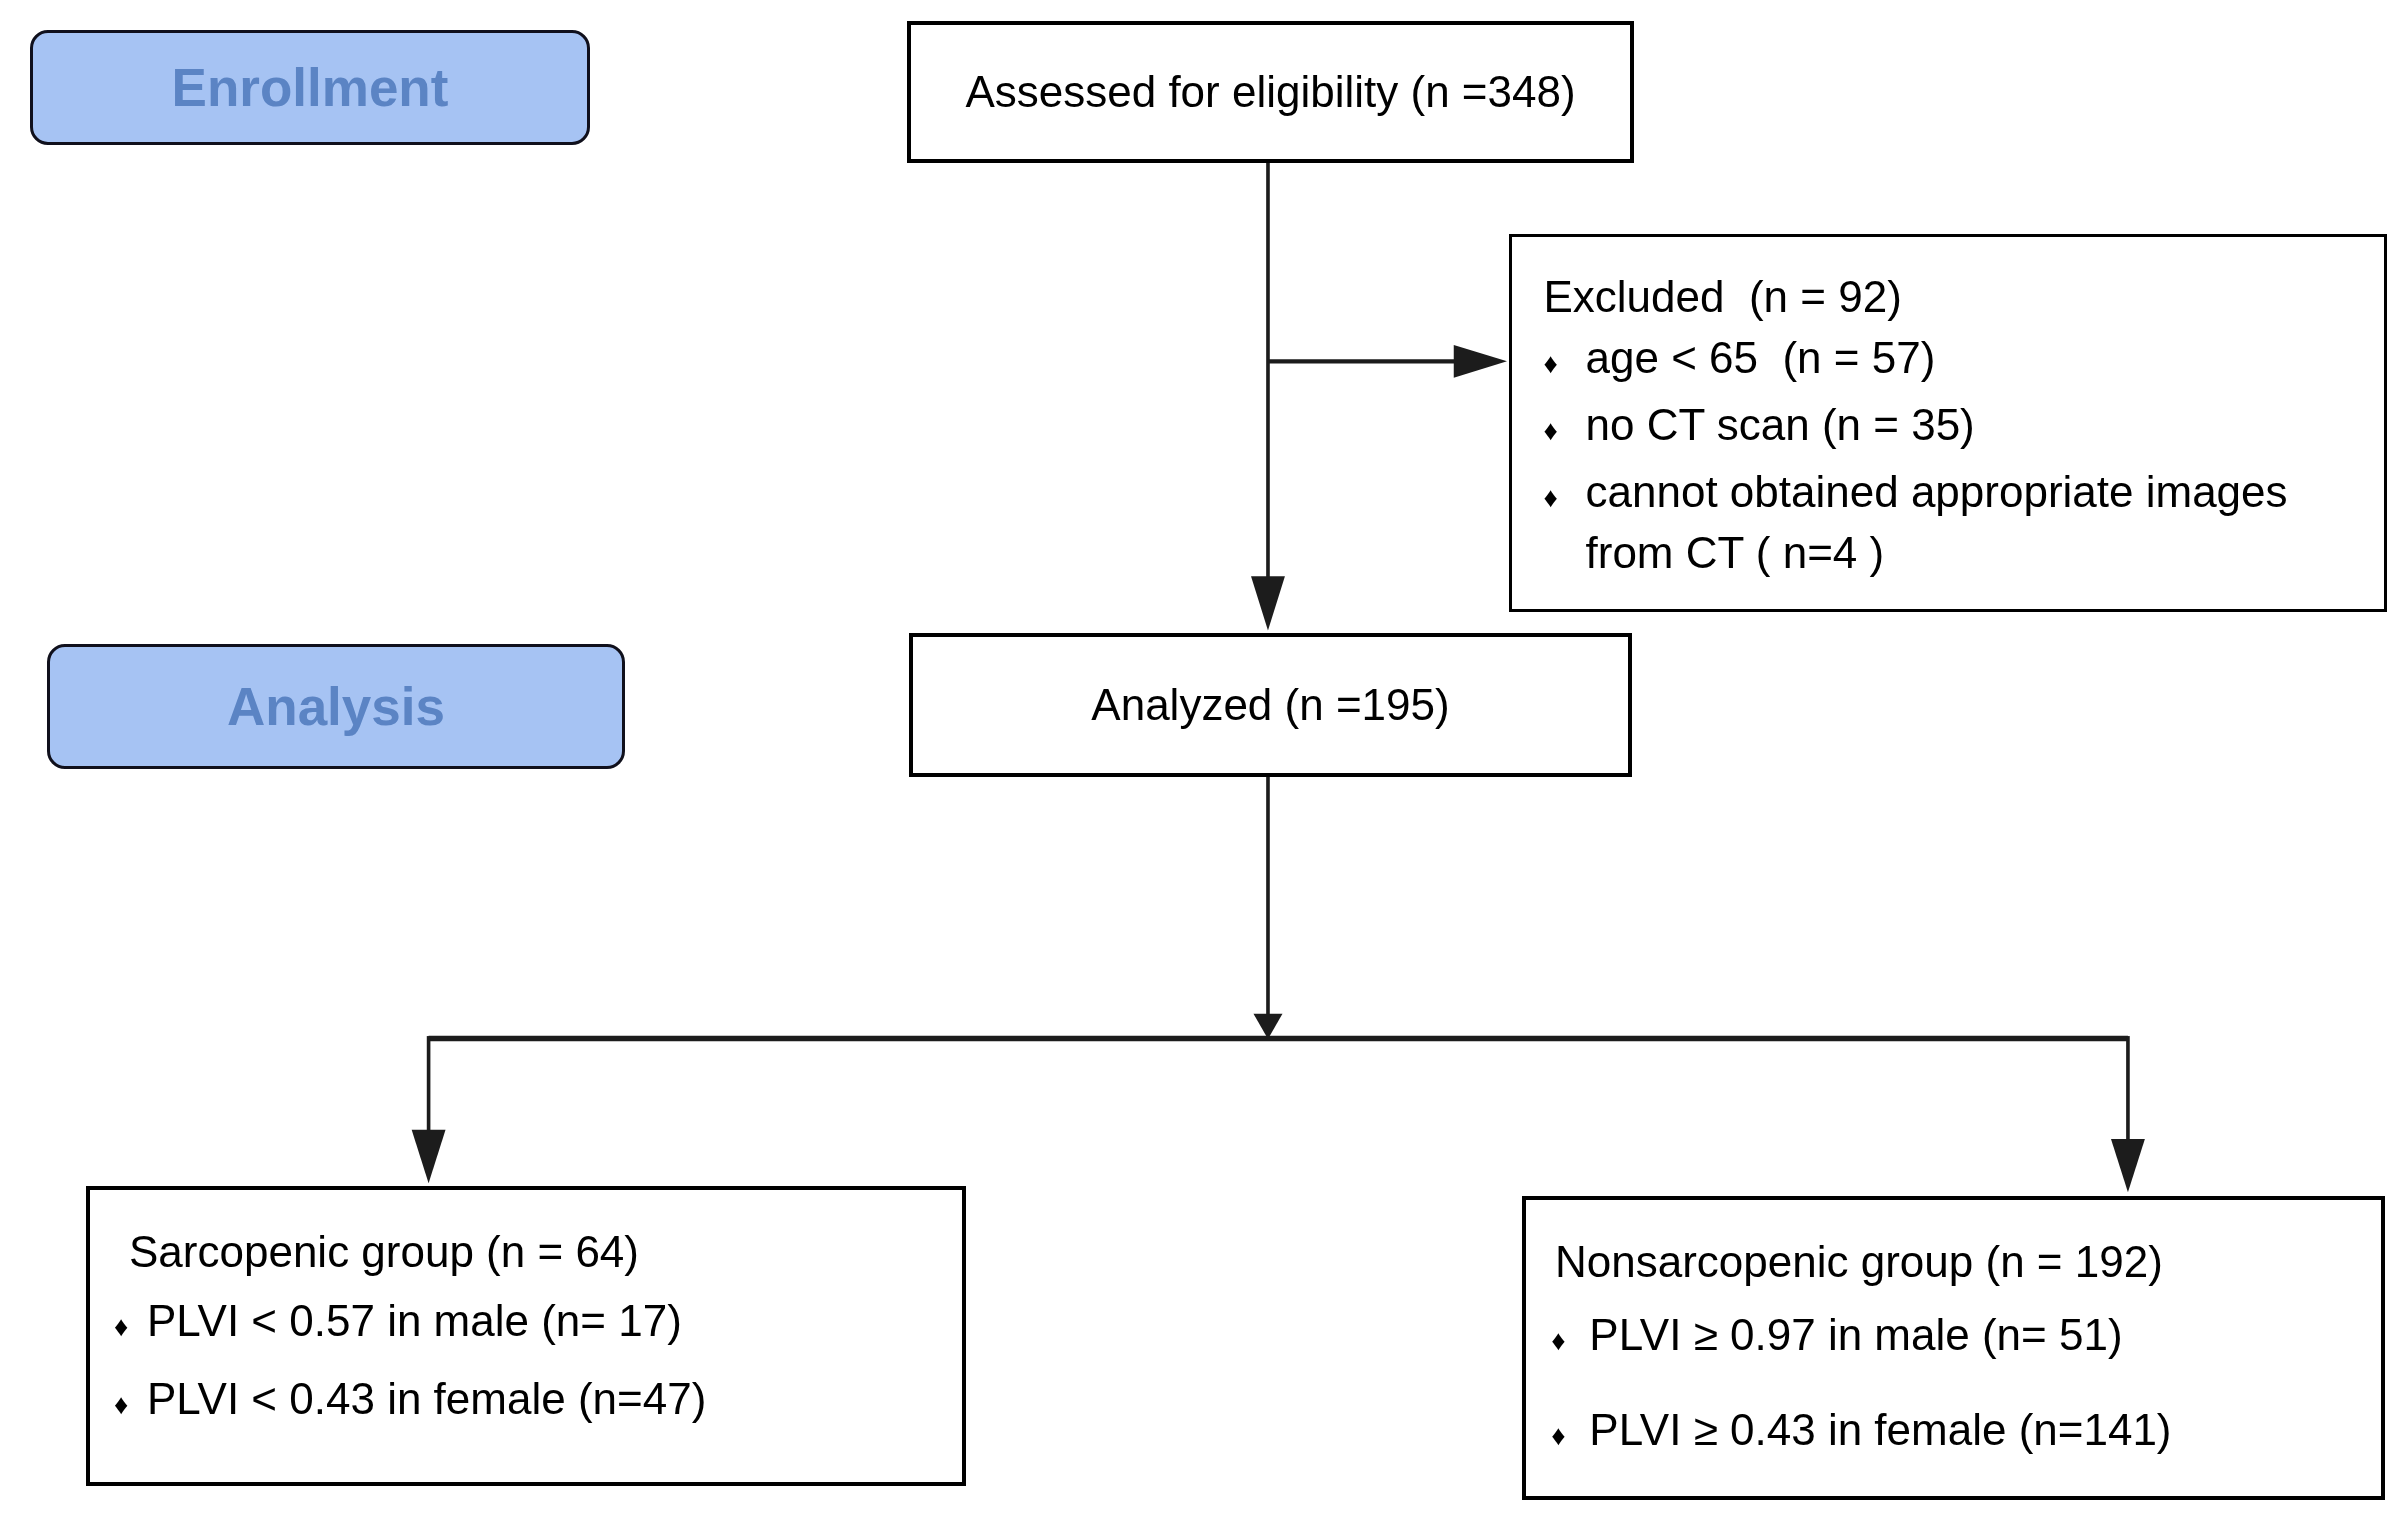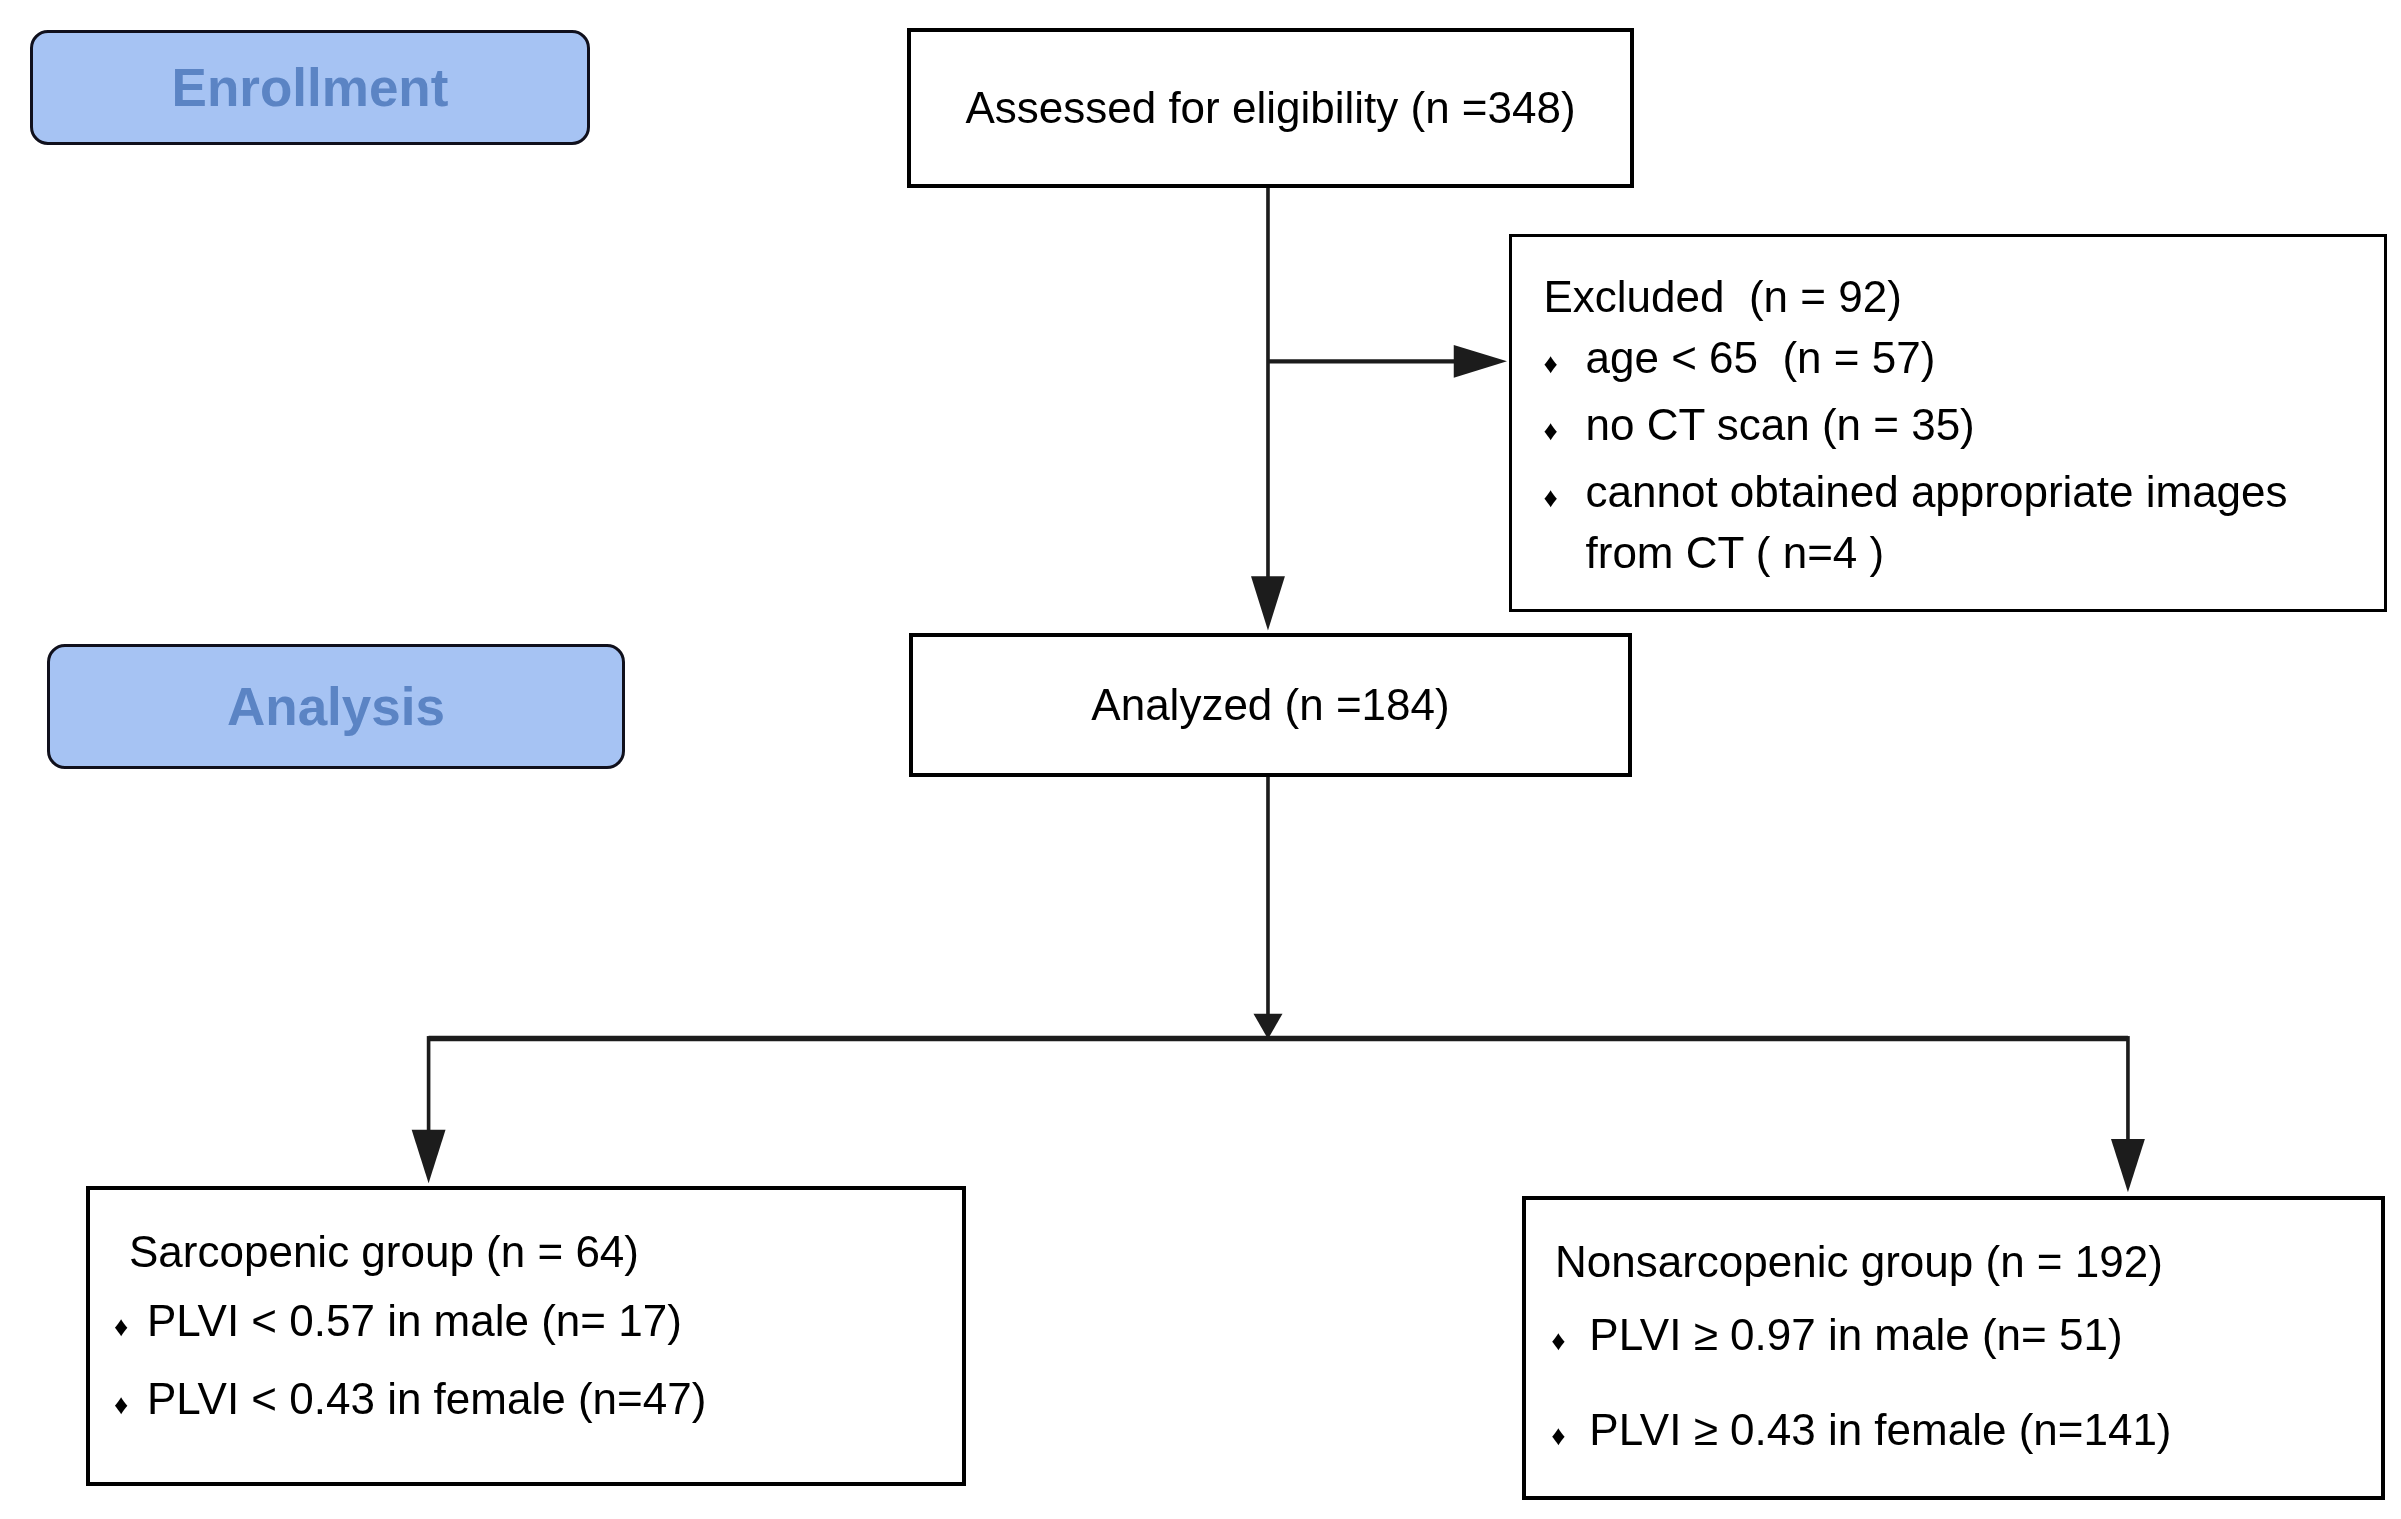--- a/index.html
+++ b/index.html
@@ -128,21 +128,21 @@
   </svg>
 
   <div class="stage" style="left:47px; top:644px; width:578px; height:125px;">
     <span class="stage-text txt">Analysis</span>
   </div>
 
   <div class="stage" style="left:30px; top:30px; width:560px; height:115px;">
     <span class="stage-text txt">Enrollment</span>
   </div>
 
-  <div class="node center" style="left:907px; top:20.6px; width:727px; height:160px;margin-top:7px;">
+  <div class="node center" style="left:907px; top:20.6px; width:727px; height:142px;">
     <span class="txt">Assessed for eligibility (n =348)</span>
   </div>
 
   <div class="node thinner" style="left:1509px; top:202px; width:878px; height:378px;">
     <div class="excluded-body">
       <div class="row txt">Excluded  (n = 92)</div>
       <div class="row bullet">
         <span class="marker">♦</span>
         <span class="txt">age &lt; 65  (n = 57)</span>
       </div>
@@ -154,21 +154,21 @@
         <span class="marker">♦</span>
         <span>
           <span class="txt">cannot obtained appropriate images</span><br>
           <span class="txt">from CT ( n=4 )</span>
         </span>
       </div>
     </div>
   </div>
 
   <div class="node center" style="left:909px; top:633px; width:723px; height:144px;">
-    <span class="txt">Analyzed (n =184)</span>
+    <span class="txt">Analyzed (n =195)</span>
   </div>
 
   <div class="node" style="left:86px; top:1186px; width:880px; height:300px;">
     <div class="group-body sarc-body">
       <div class="row txt sarc-title">Sarcopenic group (n = 64)</div>
       <div class="row bullet sarc-b1">
         <span class="marker">♦</span>
         <span class="txt">PLVI &lt; 0.57 in male (n= 17)</span>
       </div>
       <div class="row bullet sarc-b2">

